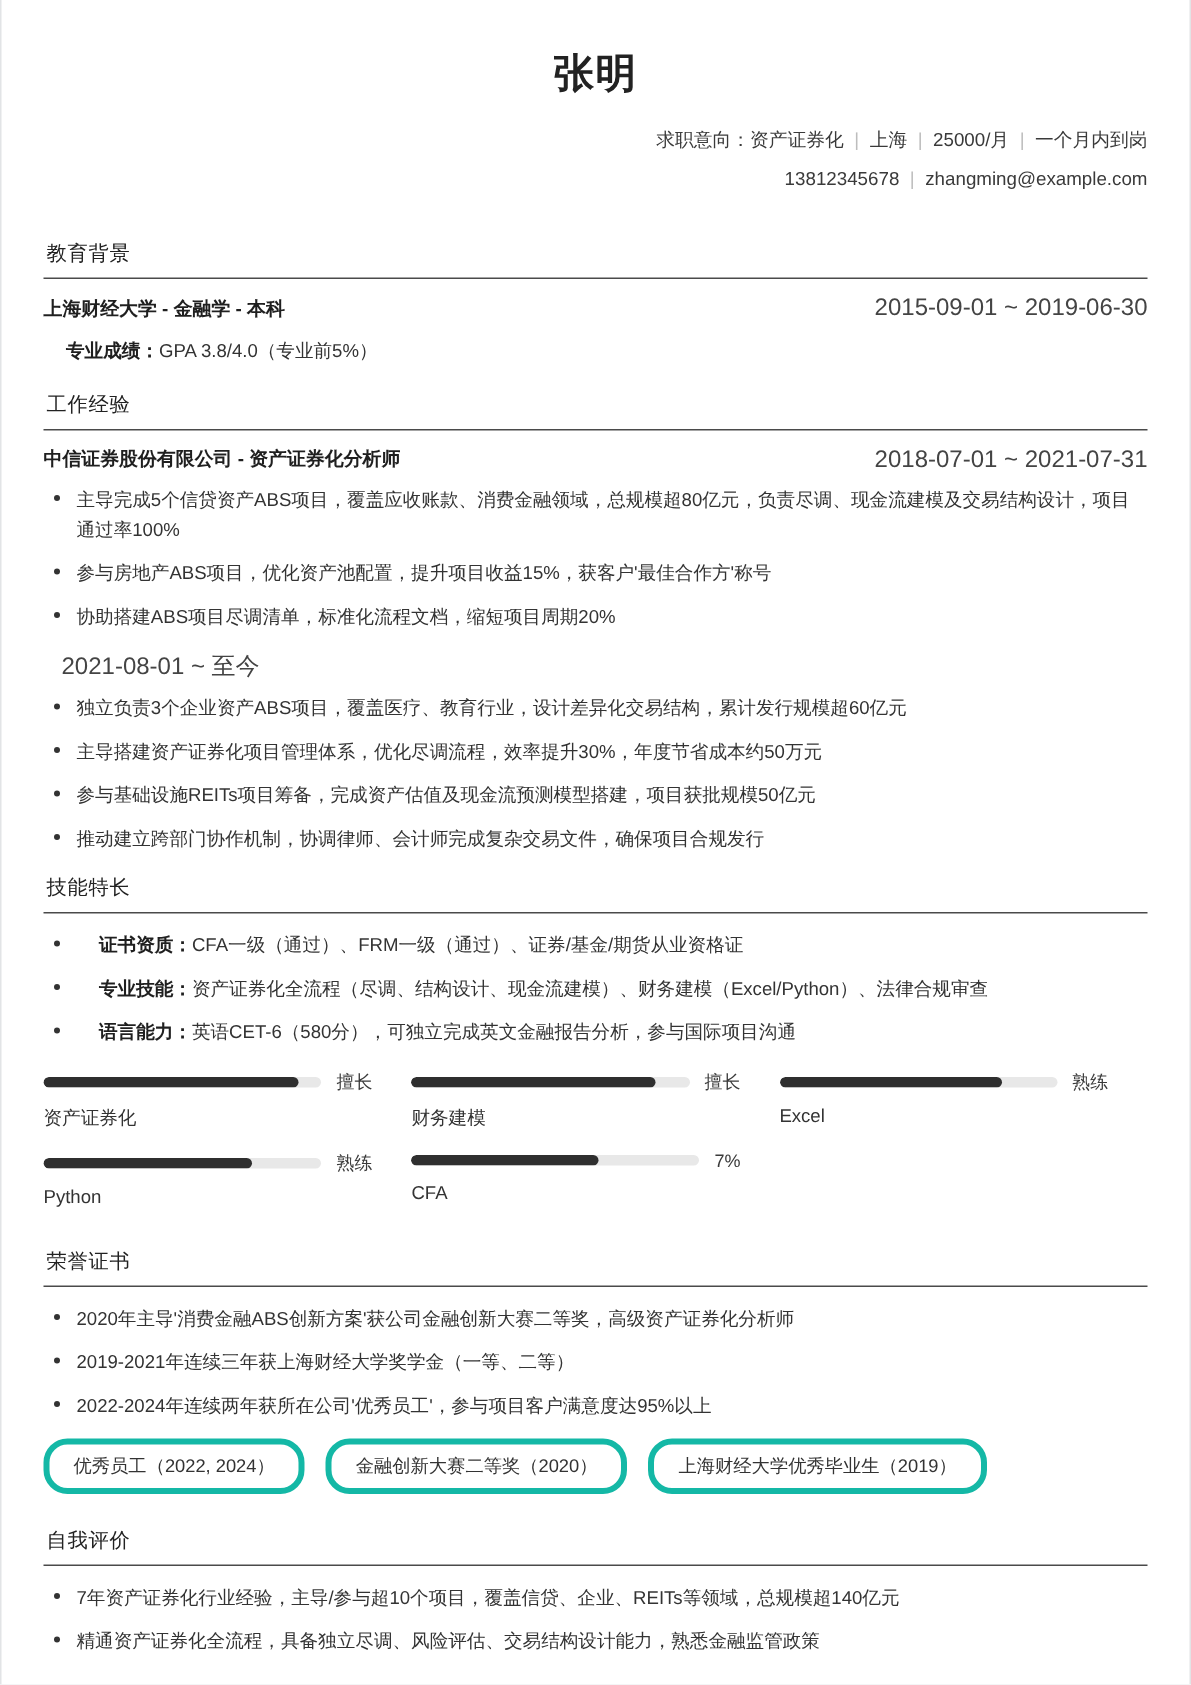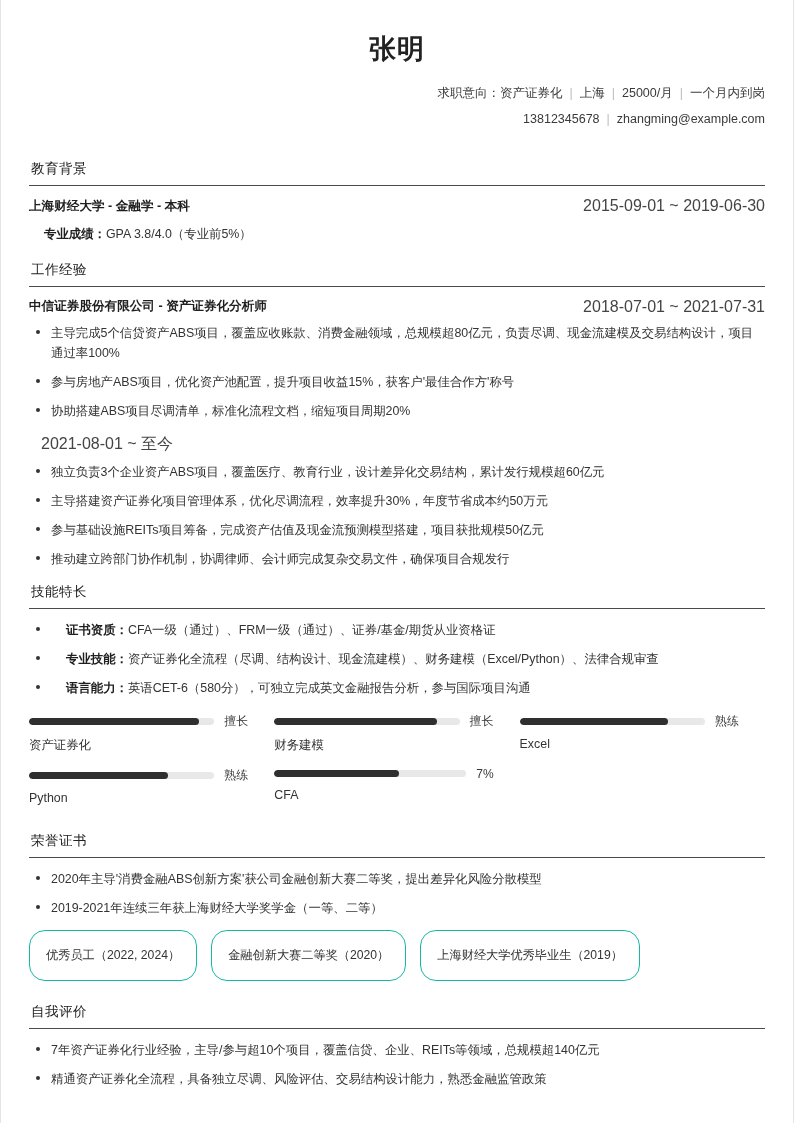--- a/index.html
+++ b/index.html
@@ -157,23 +157,23 @@
     color: #333;
   }
 
   
   .badge-row {
     display: flex;
     flex-wrap: wrap;
     margin-top: 12px;
   }
   .badge {
-    border: 1px solid #14b8a6;
+    border: 4px solid #14b8a6;
     border-radius: 16px;
-    padding: 16px 16px;
+    padding: 6px 16px;
     font-size: 12.2px;
     color: #333;
     margin-right: 14px;
     margin-bottom: 8px;
     background: #fff;
     white-space: nowrap;
   }
 </style>
 </head>
 <body>
@@ -296,22 +296,23 @@
           <div class="skill-level">7%</div>
         </div>
         <div class="skill-name">CFA</div>
       </div>
     </div>
   </div>
 
   <div class="section">
     <div class="section-title">荣誉证书</div>
     <ul class="bullets tight">
-      <li>2020年主导'消费金融ABS创新方案'获公司金融创新大赛二等奖，提出差异化风险分散模型</li>
+      <li>2020年主导'消费金融ABS创新方案'获公司金融创新大赛二等奖，高级资产证券化分析师</li>
       <li>2019-2021年连续三年获上海财经大学奖学金（一等、二等）</li>
+      <li>2022-2024年连续两年获所在公司'优秀员工'，参与项目客户满意度达95%以上</li>
     </ul>
     <div class="badge-row">
       <div class="badge">优秀员工（2022, 2024）</div>
       <div class="badge">金融创新大赛二等奖（2020）</div>
       <div class="badge">上海财经大学优秀毕业生（2019）</div>
     </div>
   </div>
 
   <div class="section">
     <div class="section-title">自我评价</div>

